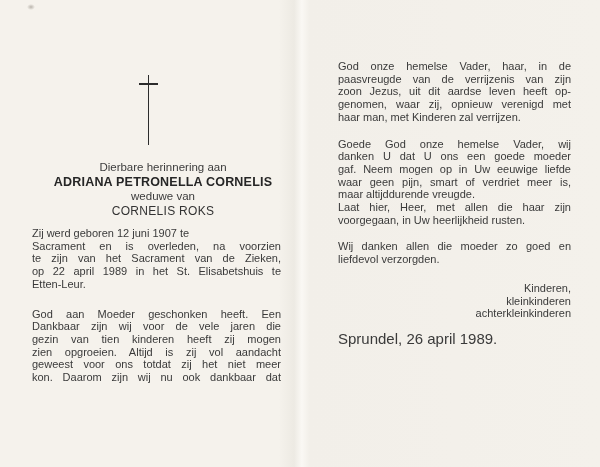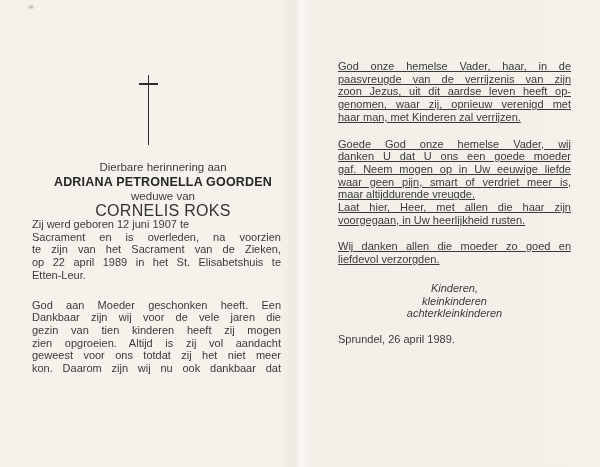--- a/index.html
+++ b/index.html
@@ -23,47 +23,47 @@
   
   .cross{position:absolute;left:134px;top:72px;width:30px;height:78px;}
   .cross .v{position:absolute;left:14px;top:3px;width:1.4px;height:70px;background:#2c2c2c;}
   .cross .h{position:absolute;left:5px;top:11.2px;width:19px;height:1.4px;background:#2c2c2c;}
   
   .hdr{position:absolute;left:0;top:160px;width:302px;text-align:center;}
   .hdr .ln{line-height:14.5px;padding-left:24px;}
   .hdr .intro{font-size:11.5px;color:#3c3c3c;}
   .hdr .name{font-size:12.5px;font-weight:bold;color:#262626;letter-spacing:.2px;}
   .hdr .rel{font-size:11.5px;color:#3c3c3c;}
-  .hdr .spouse{font-size:16px;color:#333;letter-spacing:.3px;}
+  .hdr .spouse{font-size:12px;color:#333;letter-spacing:.3px;}
   
-  .colL{position:absolute;left:32px;top:218px;width:249px;}
+  .colL{position:absolute;left:32px;top:227px;width:249px;}
   .colR{position:absolute;left:338px;top:60px;width:233px;}
   .para{margin:0 0 17px 0;}
-  .colR .para{margin-bottom:14px;text-decoration:underline;}
+  .colR .para{margin-bottom:14px;}
   .line{font-size:11px;line-height:12.7px;white-space:nowrap;}
   .line.just{white-space:normal;text-align:justify;text-align-last:justify;}
-  .sig{margin-top:16px;text-align:center;font-style:italic;}
+  .sig{margin-top:16px;text-align:right;}
   .sig .line{white-space:normal;}
-  .dateline{margin-top:13px;font-size:11px;line-height:12.7px;}
+  .dateline{margin-top:13px;font-size:15px;line-height:12.7px;}
 </style>
 </head>
 <body>
 
 <div class="card">
   <div class="speck"></div>
 
   <div>
     <div class="cross">
       <div class="v"></div>
       <div class="h"></div>
     </div>
 
     <div class="hdr">
       <div class="ln intro">Dierbare herinnering aan</div>
-      <div class="ln name">ADRIANA PETRONELLA GOORDEN</div>
+      <div class="ln name">ADRIANA PETRONELLA CORNELIS</div>
       <div class="ln rel">weduwe van</div>
       <div class="ln spouse">CORNELIS ROKS</div>
     </div>
 
     <div class="colL">
       <div class="para">
           <div class="line">Zij werd geboren 12 juni 1907 te</div>
           <div class="line just">Sacrament en is overleden, na voorzien</div>
           <div class="line just">te zijn van het Sacrament van de Zieken,</div>
           <div class="line just">op 22 april 1989 in het St. Elisabetshuis te</div>

